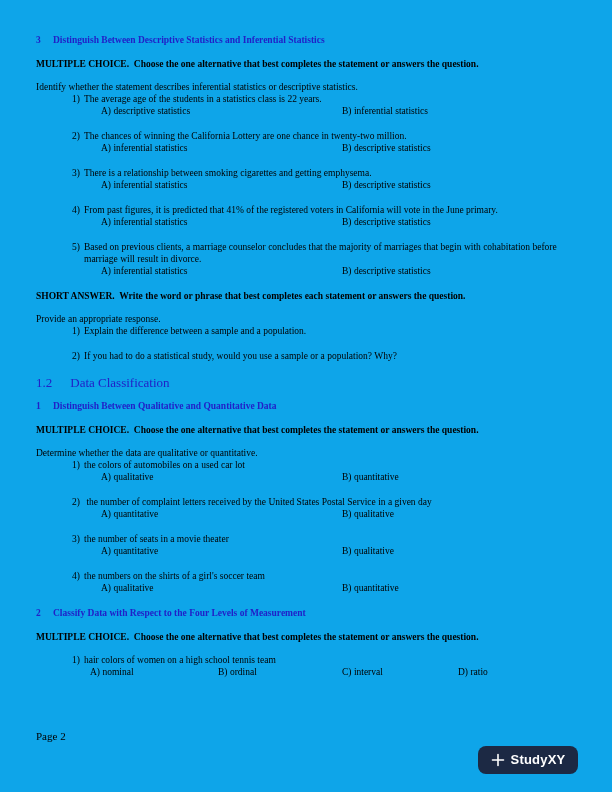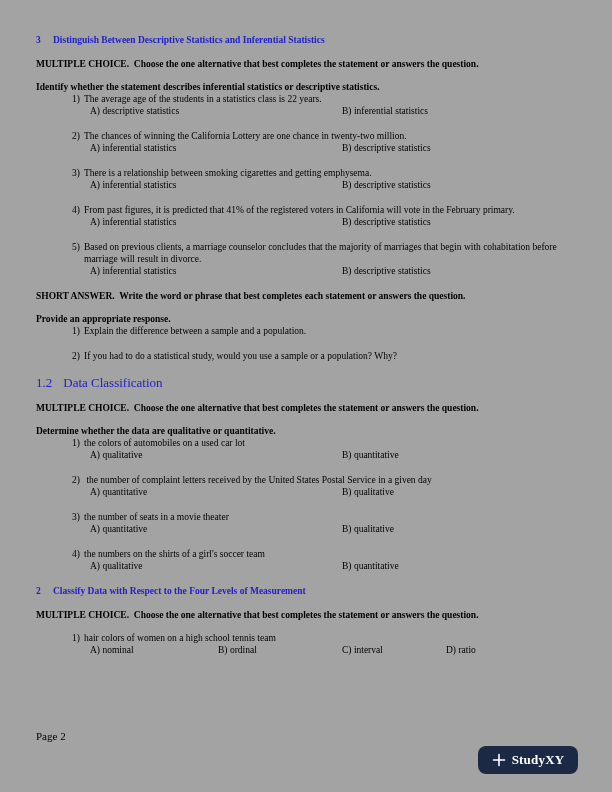--- a/index.html
+++ b/index.html
@@ -2,78 +2,78 @@
 <html><head>
 <meta charset="utf-8">
 <style>
   * { margin: 0; padding: 0; box-sizing: border-box; }
   html, body { background: #ffffff; }
   .page {
     position: relative;
     width: 612px;
     height: 792px;
     margin: 0 auto;
-    background: #a3a3a3;
+    background: #0ea5e9;
     font-family: "Liberation Serif", serif;
     font-size: 9.5px;
     line-height: 12px;
     color: #000000;
     padding: 34px 36px 0 36px;
     overflow: hidden;
   }
   .obj-heading {
     color: #2121c8;
     font-weight: bold;
     font-size: 9.5px;
     margin-bottom: 8px;
     white-space: pre-wrap;
   }
   .obj-heading .num { display: inline-block; min-width: 8px; margin-right: 9px; }
   .section { margin-top: 0; }
   .instr { font-weight: bold; margin-bottom: 11px; white-space: pre-wrap; margin-top: 12px; }
-  .dir { font-weight: bold; white-space: pre-wrap; }
+  .dir { font-weight: normal; white-space: pre-wrap; }
   .question { margin-left: 30px; margin-bottom: 13px; }
   .qline { display: flex; }
   .qnum { flex: 0 0 auto; width: 14px; text-align: right; margin-right: 4px; }
   .qtext { flex: 1; white-space: pre-wrap; font-family: Liberation Serif, serif; }
   .choices { position: relative; height: 12px; }
   .ch { position: absolute; top: 0; white-space: nowrap; }
-  .c2-a { left: 24px; }
+  .c2-a { left: 35px; }
   .c2-b { left: 276px; }
   .c4-a { left: 24px; }
   .c4-b { left: 152px; }
   .c4-c { left: 276px; }
-  .c4-d { left: 380px; text-align: center; }
+  .c4-d { left: 392px; text-align: center; }
   .chapter {
     color: #2121c8;
     font-size: 13px;
     line-height: 15px;
     margin: 8px 0 10px 0;
     font-weight: normal;
   }
-  .chapter .num { margin-right: 11px; }
+  .chapter .num { margin-right: 18px; }
   .footer-page {
     position: absolute;
     left: 36px;
     top: 730px;
     font-size: 11px;
   }
   .badge {
     position: absolute;
     right: 34px;
     top: 746px;
     width: 100px;
     height: 28px;
     background: #1c2944;
     border-radius: 8px;
     display: flex;
     align-items: center;
     justify-content: center;
     gap: 6px;
-    font-family: Liberation Serif, serif;
+    font-family: Liberation Sans, sans-serif;
   }
   .badge .plus { display: flex; align-items: center; }
   .badge .brand {
     color: #ffffff;
     font-weight: bold;
     font-size: 13px;
     letter-spacing: 0.2px;
   }
   .badge .brand .xy { color: #ffffff; }
 </style>
@@ -116,21 +116,21 @@
         </div>
       <div class="choices">
         <span class="ch c2-a">A) inferential statistics</span>
         <span class="ch c2-b">B) descriptive statistics</span>
       </div>
     </div>
 
     <div class="question">
       <div class="qline">
           <span class="qnum">4)</span>
-          <span class="qtext">From past figures, it is predicted that 41% of the registered voters in California will vote in the February primary.</span>
+          <span class="qtext">From past figures, it is predicted that 41% of the registered voters in California will vote in the June primary.</span>
         </div>
       <div class="choices">
         <span class="ch c2-a">A) inferential statistics</span>
         <span class="ch c2-b">B) descriptive statistics</span>
       </div>
     </div>
 
     <div class="question">
       <div class="qline">
           <span class="qnum">5)</span>
@@ -158,20 +158,21 @@
       <div class="qline">
           <span class="qnum">2)</span>
           <span class="qtext">If you had to do a statistical study, would you use a sample or a population? Why?</span>
         </div>
     </div>
   </div>
 
   <div class="chapter"><span class="num">1.2</span><span>Data Classification</span></div>
 
   <div class="section">
+    <div class="obj-heading"><span class="num">1</span><span>Distinguish Between Qualitative and Quantitative Data</span></div>
     <div class="instr">MULTIPLE CHOICE.  Choose the one alternative that best completes the statement or answers the question.</div>
     <div class="dir">Determine whether the data are qualitative or quantitative.</div>
 
     <div class="question">
       <div class="qline">
           <span class="qnum">1)</span>
           <span class="qtext">the colors of automobiles on a used car lot</span>
         </div>
       <div class="choices">
         <span class="ch c2-a">A) qualitative</span>

